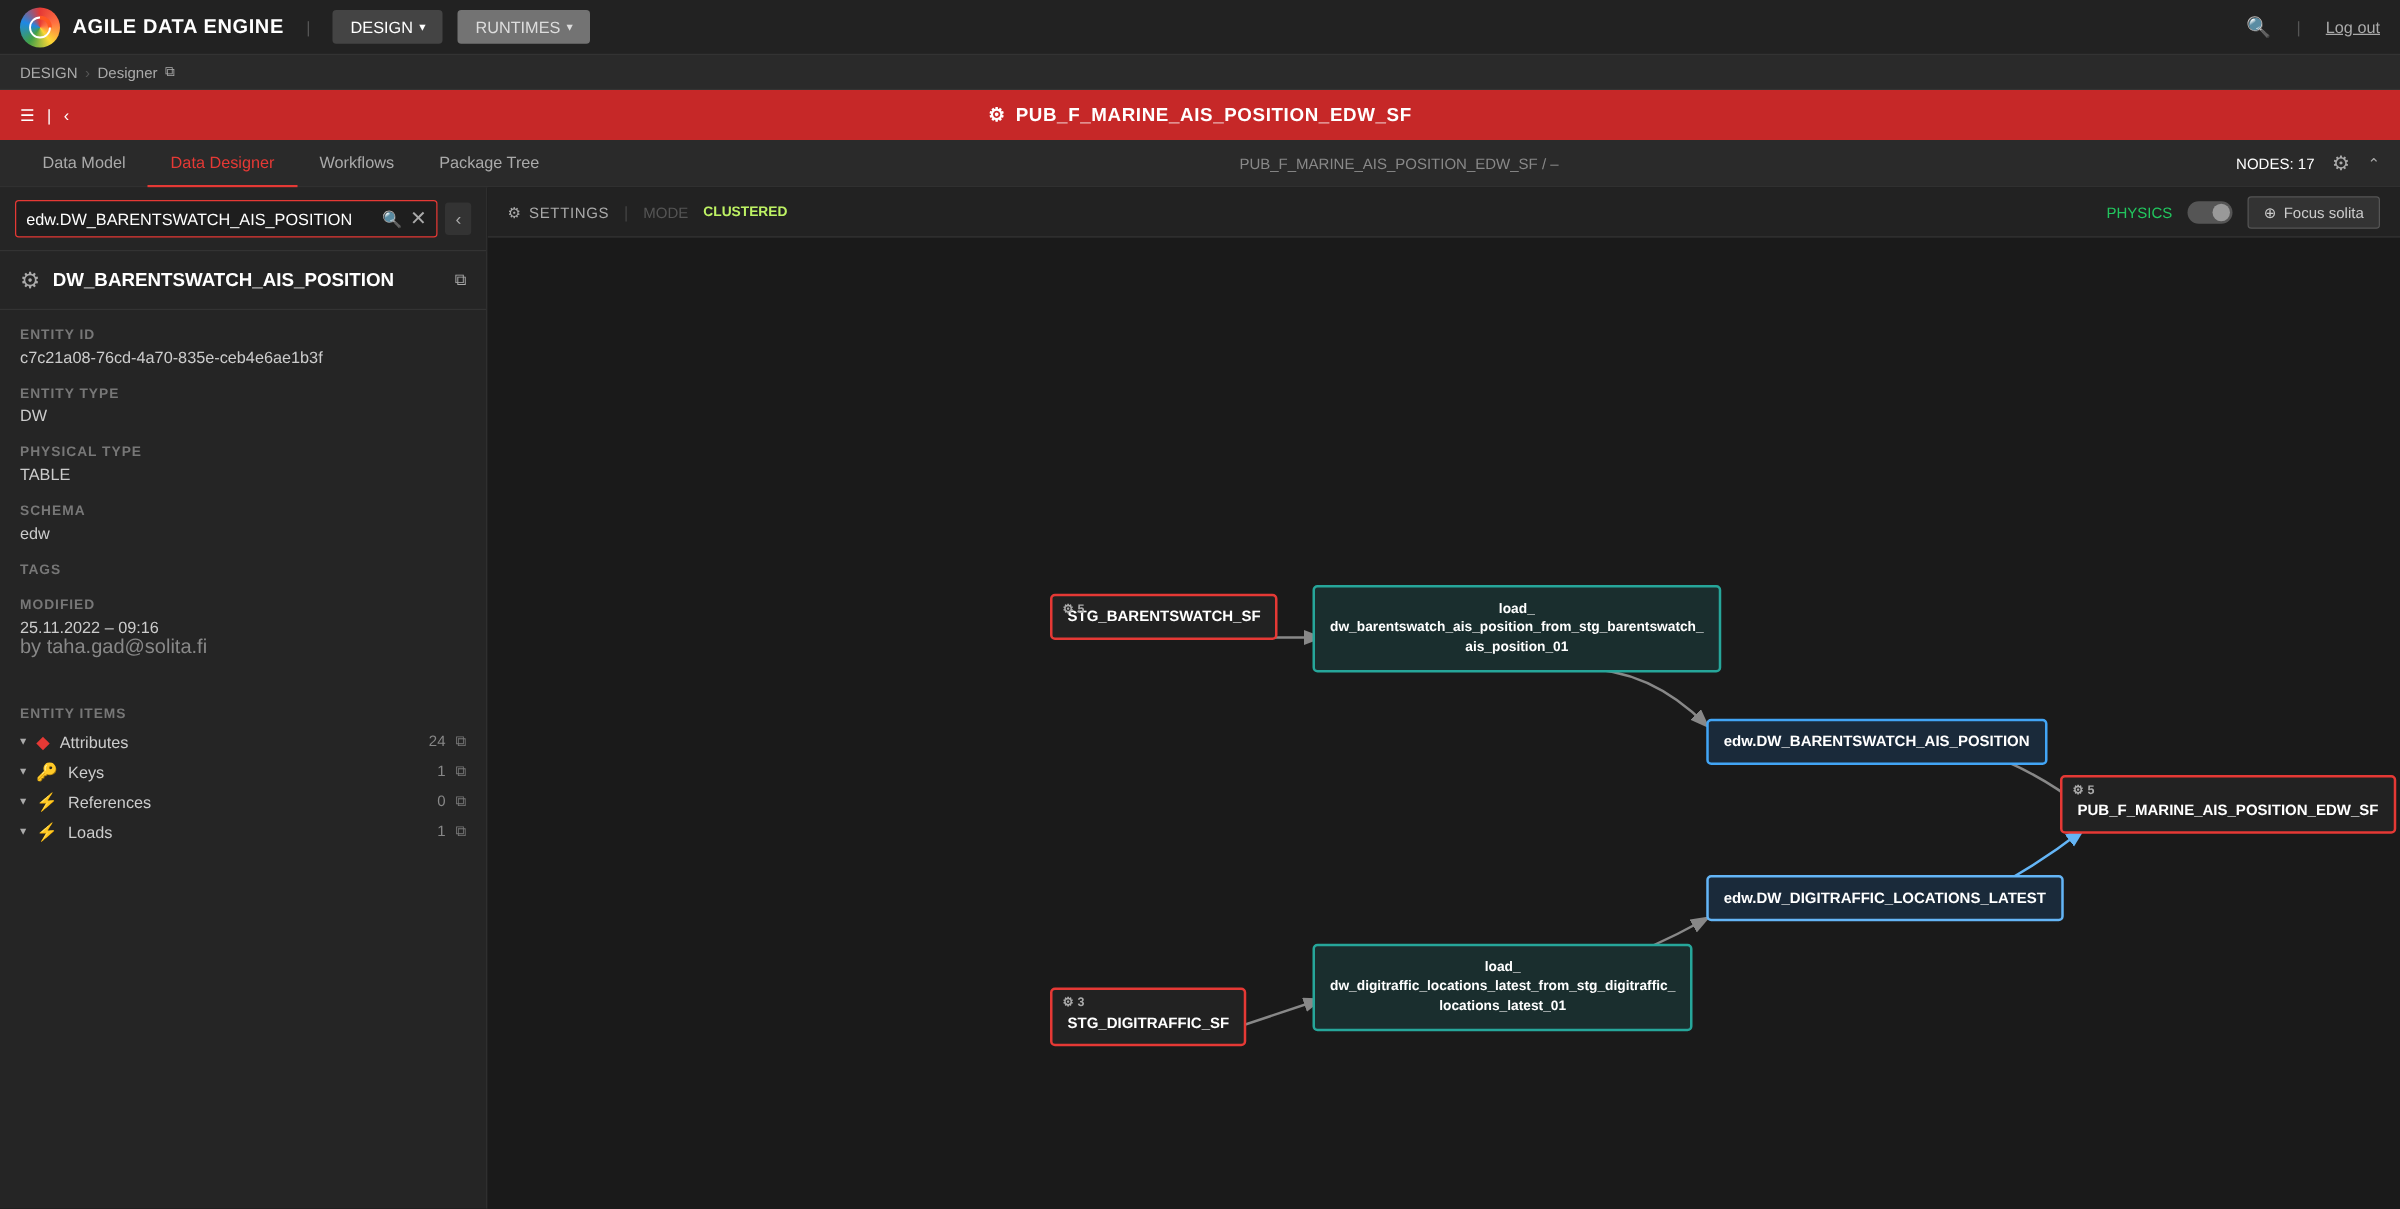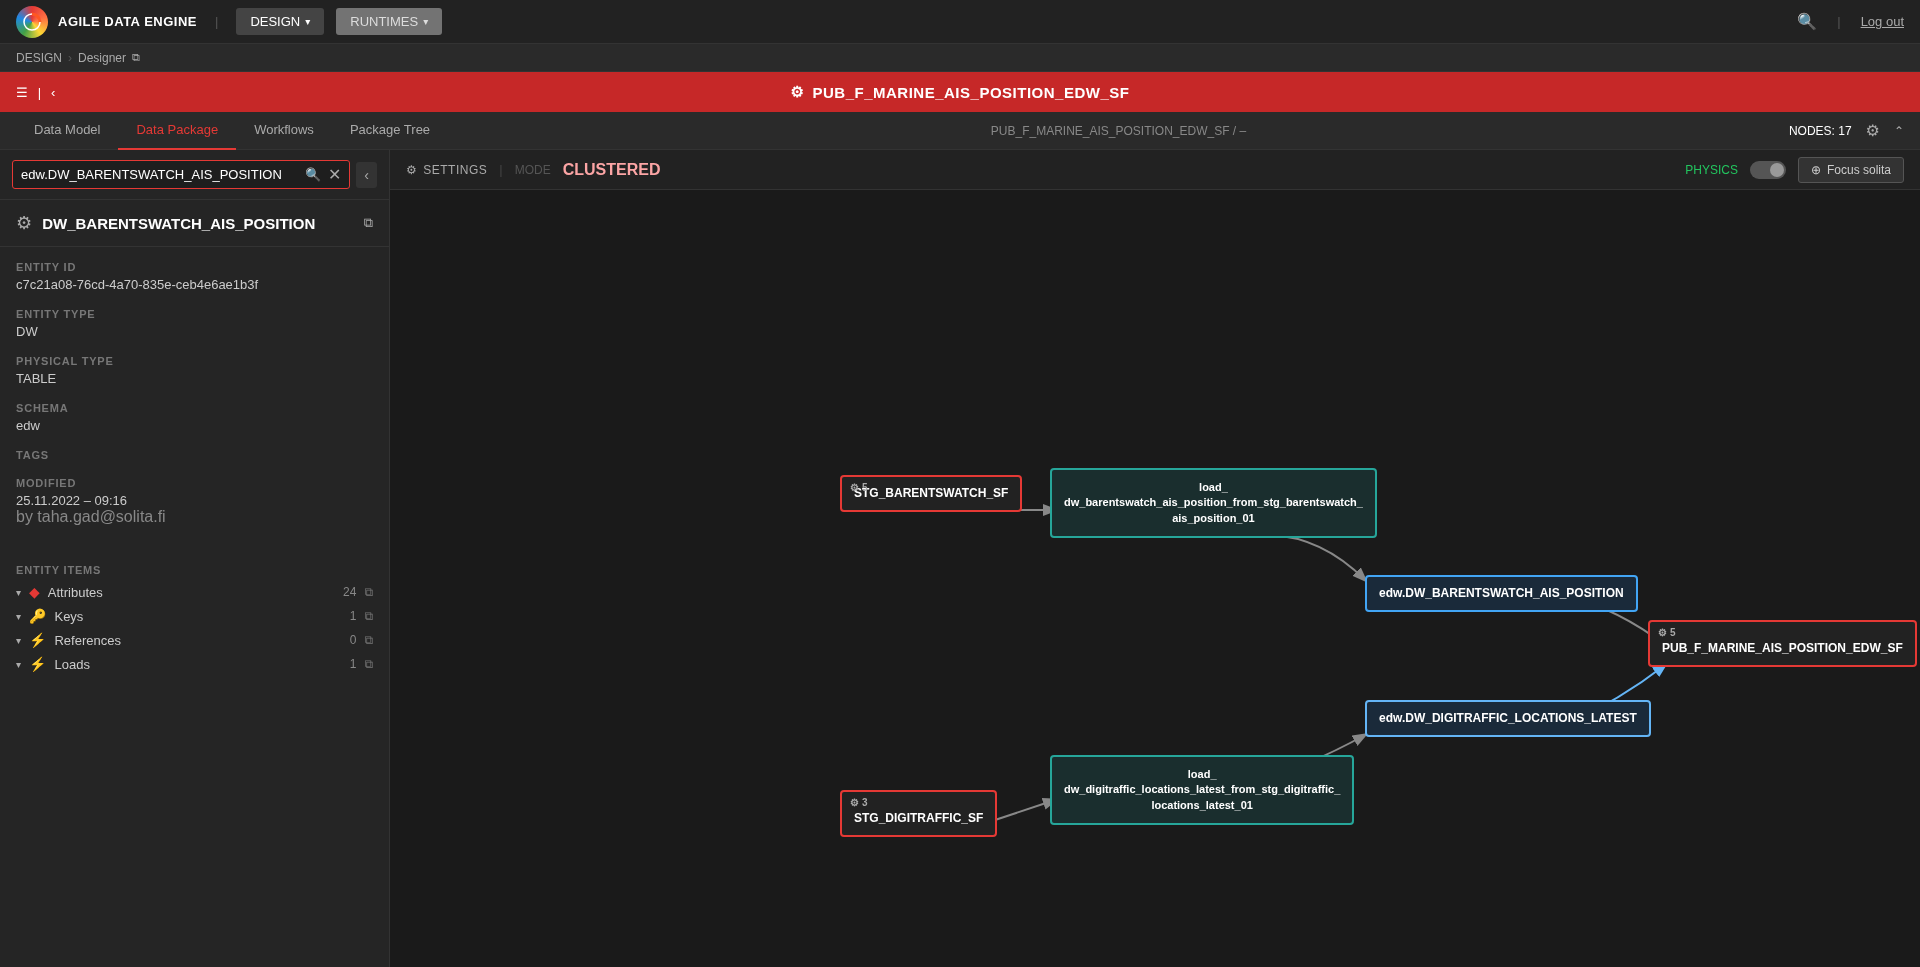--- a/index.html
+++ b/index.html
@@ -14,21 +14,21 @@
       padding: 0 16px;
       gap: 12px;
       border-bottom: 1px solid #333;
     }
     .logo-area {
       display: flex;
       align-items: center;
       gap: 10px;
       color: #fff;
       font-weight: 700;
-      font-size: 13px;
+      font-size: 16px;
       letter-spacing: 0.5px;
     }
     .logo-icon {
       width: 32px; height: 32px;
       background: conic-gradient(from 0deg, #e53935, #ff7043, #fdd835, #43a047, #1e88e5, #e53935);
       border-radius: 50%;
       display: flex; align-items: center; justify-content: center;
     }
     .nav-divider { color: #555; margin: 0 6px; }
     .nav-btn {
@@ -229,21 +229,21 @@
       gap: 12px;
       border-bottom: 1px solid #333;
     }
     .settings-btn {
       display: flex; align-items: center; gap: 6px;
       color: #aaa; cursor: pointer; font-size: 12px;
       text-transform: uppercase; letter-spacing: 0.5px;
     }
     .canvas-divider { color: #444; }
     .mode-label { color: #555; font-size: 12px; text-transform: uppercase; }
-    .mode-value { color: #fca5a5; font-size: 16px; font-weight: 600; text-transform: uppercase; }
+    .mode-value { color: #bef264; font-size: 11px; font-weight: 600; text-transform: uppercase; }
     .canvas-top-right { margin-left: auto; display: flex; align-items: center; gap: 12px; }
     .physics-label { color: #22c55e; font-size: 12px; text-transform: uppercase; }
     .physics-toggle {
       width: 36px; height: 18px;
       background: #555;
       border-radius: 9px;
       position: relative;
       cursor: pointer;
     }
     .physics-toggle::after {
@@ -375,21 +375,21 @@
     <span style="cursor:pointer;">‹</span>
   </div>
   <div class="title">
     <span>⚙</span>
     <span>PUB_F_MARINE_AIS_POSITION_EDW_SF</span>
   </div>
 </div>
 
 <div class="tab-bar">
   <div class="tab-item">Data Model</div>
-  <div class="tab-item active">Data Package</div>
+  <div class="tab-item active">Data Designer</div>
   <div class="tab-item">Workflows</div>
   <div class="tab-item">Package Tree</div>
   <div class="tab-path">
     <span>PUB_F_MARINE_AIS_POSITION_EDW_SF / –</span>
   </div>
   <div class="tab-right">
     <span class="nodes-count">
       <span>NODES:</span>&nbsp;<span style="color:#fff;text-align:right;">17</span>
     </span>
     <span class="graph-icon">⚙</span>

